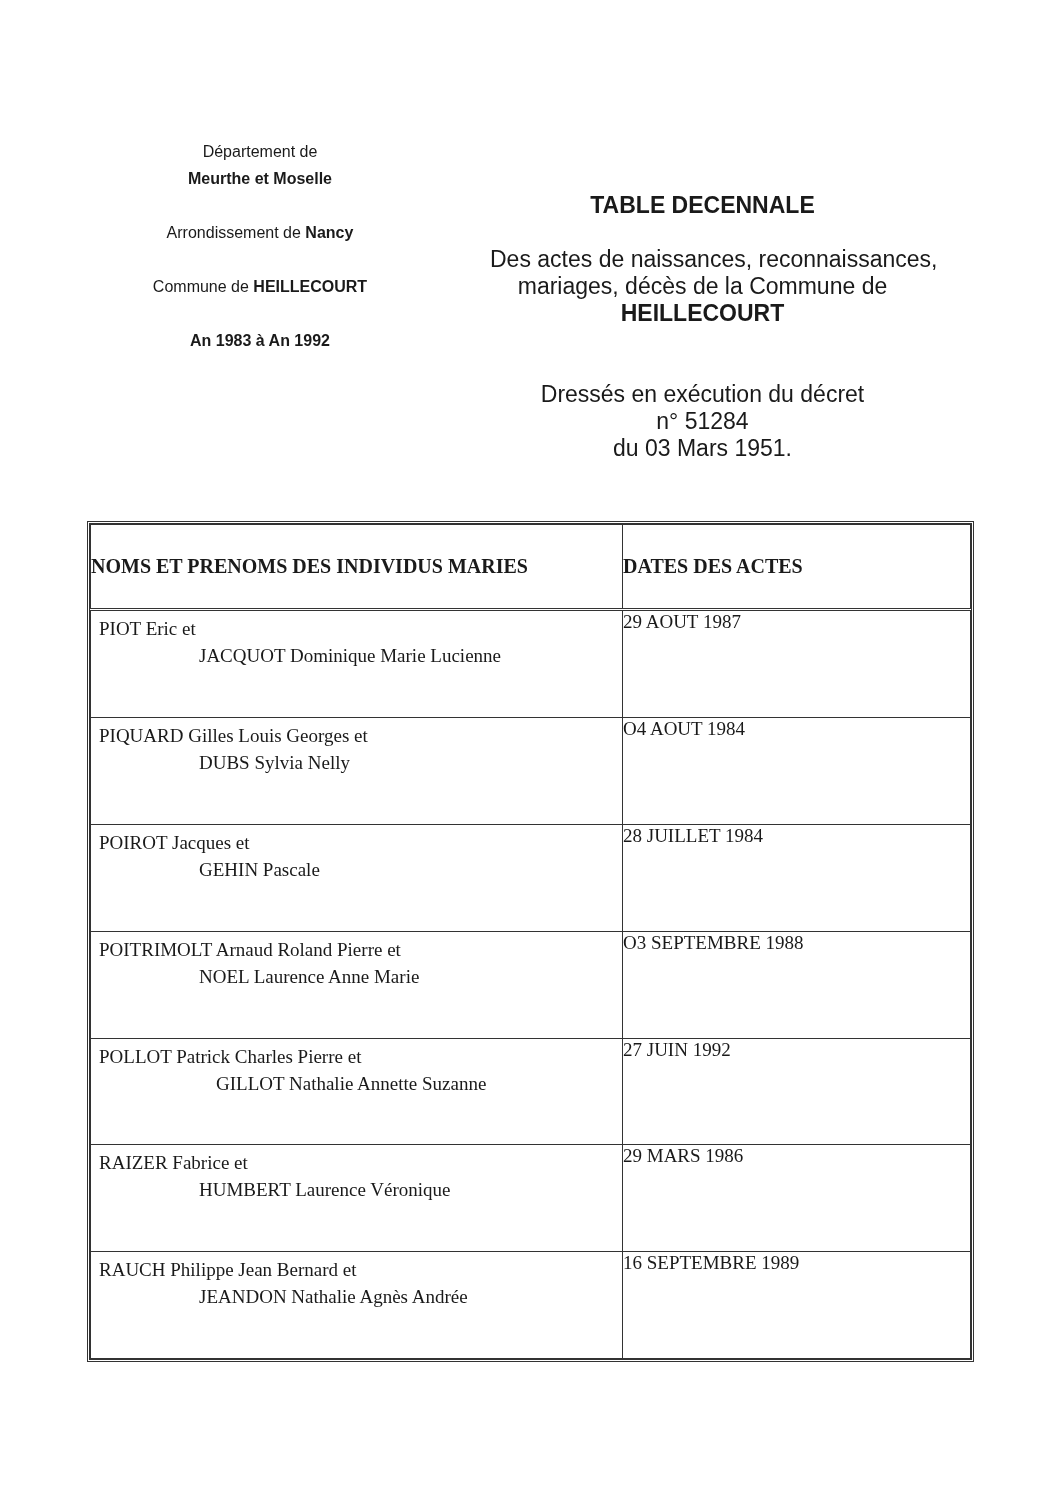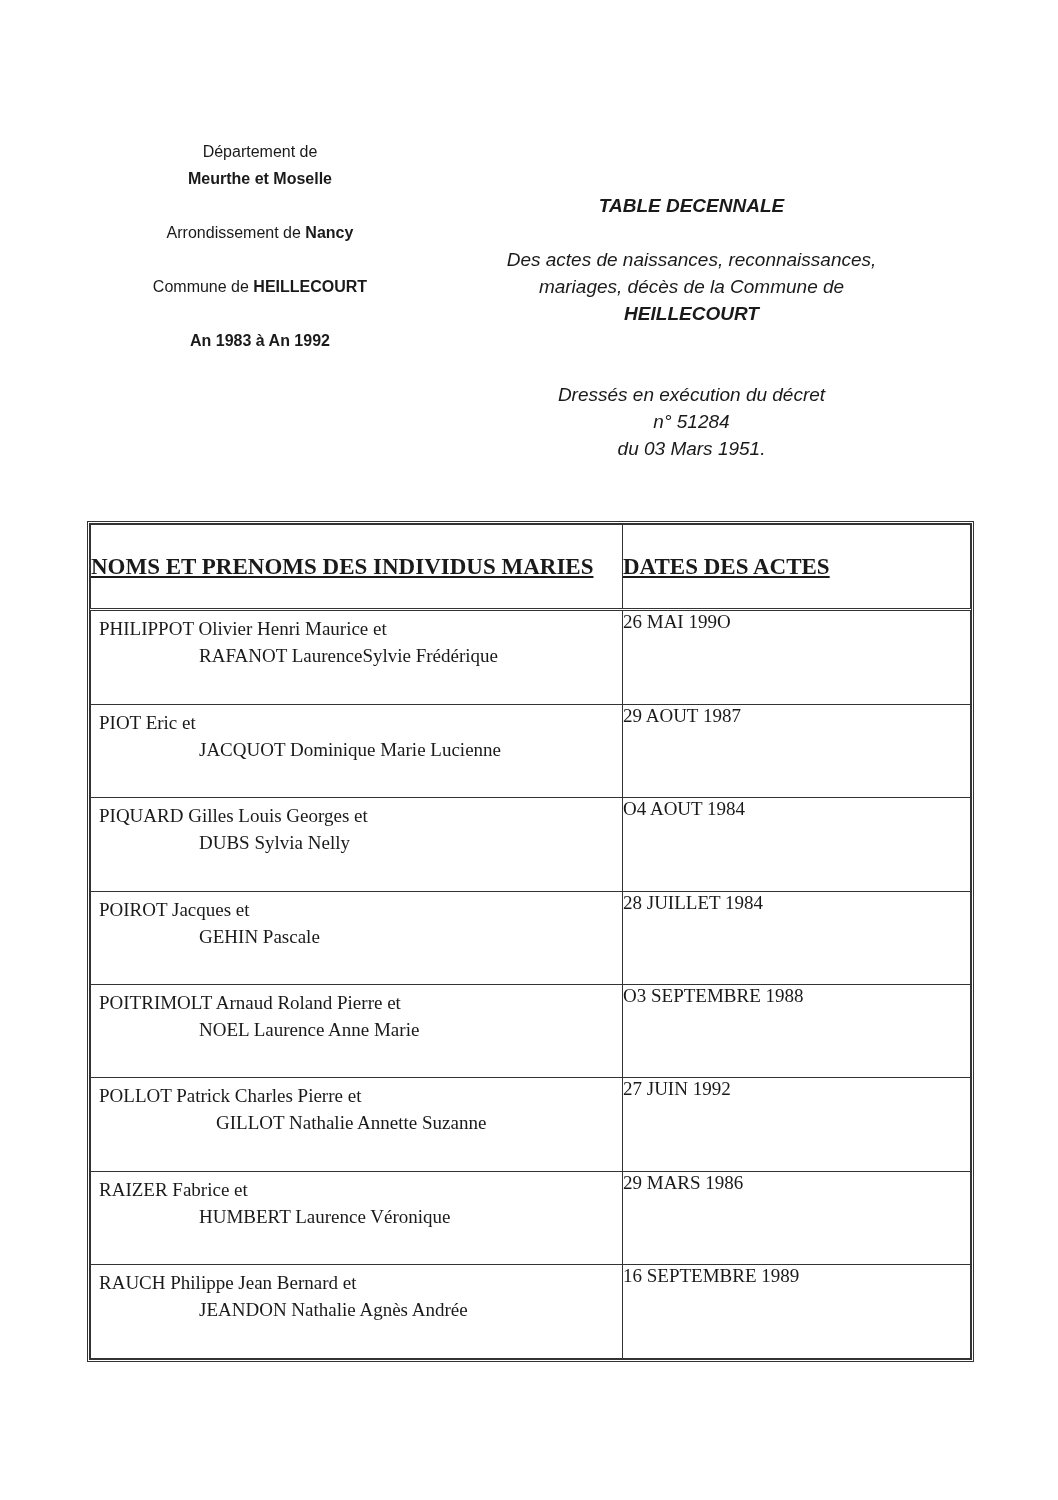--- a/index.html
+++ b/index.html
@@ -9,40 +9,38 @@
   }
   .left-block {
     position: absolute; left: 100px; top: 138px; width: 320px; text-align: center;
     font-size: 16px;
   }
   .left-block .line { height: 27px; line-height: 27px; white-space: nowrap; }
   .left-block .gap { height: 27px; }
   .b { font-weight: bold; }
 
   .right-block {
-    position: absolute; left: 479px; top: 192px; width: 425px; text-align: center;
-    font-size: 19px;
-    font-style: italic;
+    position: absolute; left: 490px; top: 192px; width: 425px; text-align: center;
+    font-size: 23px;
   }
   .right-block .line { height: 27px; line-height: 27px; white-space: nowrap; }
   .right-block .gap { height: 27px; }
 
   .table-wrap {
     position: absolute; left: 87px; top: 521px; width: 887px; height: 841px;
     border: 3px double #333; box-sizing: border-box;
   }
   table.registry {
     width: 100%; height: 100%; border-collapse: collapse; table-layout: fixed;
     font-family: "Liberation Serif", serif; font-size: 19px; color: #1a1a1a;
   }
   table.registry th, table.registry td { border: 1px solid #333; padding: 0; vertical-align: top; }
   table.registry th {
-    height: 83px; font-weight: bold; vertical-align: middle; font-size: 23px;
+    height: 83px; font-weight: bold; vertical-align: middle; font-size: 20px;
     border-bottom: 3px double #333;
-    text-decoration: underline;
   }
   th.col-names { width: 531px; text-align: left; padding-left: 56px; }
   th.col-dates { text-align: left; padding-left: 116px; }
   td.names { height: 82px; }
   td.names .p1 { padding-left: 8px; padding-top: 5px; line-height: 26px; white-space: nowrap; }
   td.names .p2 { padding-left: 108px; line-height: 28px; white-space: nowrap; }
   td.names .p2.wide { padding-left: 125px; }
   td.date { vertical-align: top; padding-top: 33px; padding-left: 67px; white-space: nowrap; }
 </style>
 </head>
@@ -74,27 +72,20 @@
 
 <div class="table-wrap">
   <table class="registry">
     <thead>
       <tr>
         <th class="col-names">NOMS ET PRENOMS DES INDIVIDUS MARIES</th>
         <th class="col-dates">DATES DES ACTES</th>
       </tr>
     </thead>
     <tbody>
-      <tr>
-        <td class="names">
-          <div class="p1">PHILIPPOT Olivier Henri Maurice et</div>
-          <div class="p2">RAFANOT LaurenceSylvie Frédérique</div>
-        </td>
-        <td class="date">26 MAI 199O</td>
-      </tr>
       <tr>
         <td class="names">
           <div class="p1">PIOT Eric et</div>
           <div class="p2">JACQUOT Dominique Marie Lucienne</div>
         </td>
         <td class="date">29 AOUT 1987</td>
       </tr>
       <tr>
         <td class="names">
           <div class="p1">PIQUARD Gilles Louis Georges et</div>

